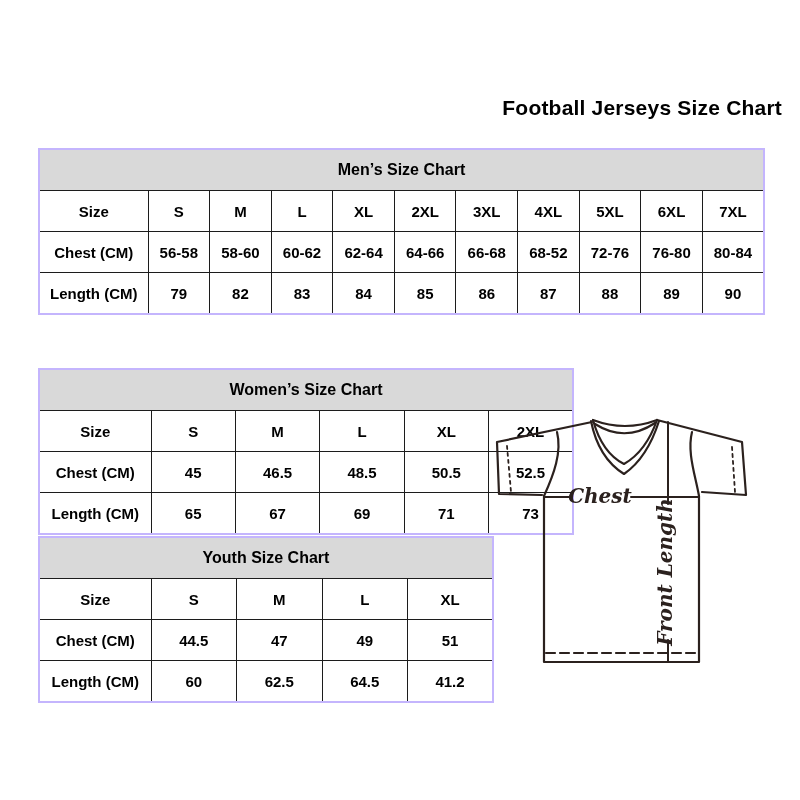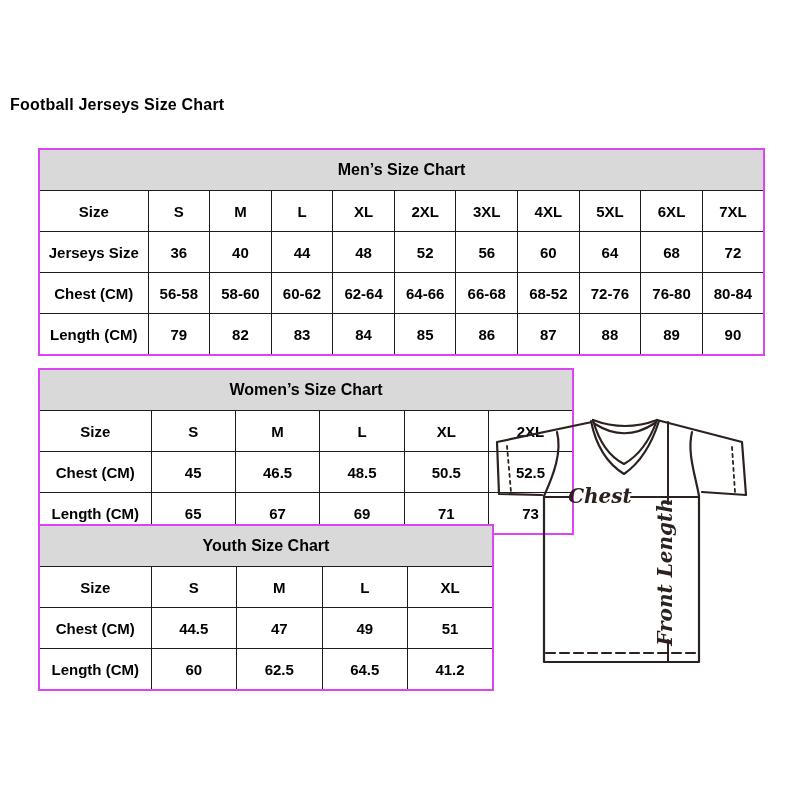--- a/index.html
+++ b/index.html
@@ -7,37 +7,36 @@
     width: 800px; height: 800px;
     background: #ffffff;
     position: relative;
     font-family: "Liberation Sans", sans-serif;
     color: #000000;
     overflow: hidden;
   }
   .title {
     position: absolute;
     top: 96px; left: 0; width: 782px;
-    text-align: left;
-    font-size: 16px;
+    text-align: right;
+    font-size: 21px;
     font-weight: bold;
     margin: 0;
     letter-spacing: 0.2px;
-    padding-left: 10px;
   }
   table.size-table {
     position: absolute;
     border-collapse: collapse;
     table-layout: fixed;
     background: #ffffff;
-    border: 2px solid #d946ef;
+    border: 2px solid #c4b5fd;
   }
   table.men   { left: 38px; top: 148px; width: 727px; }
   table.women { left: 38px; top: 368px; width: 536px; }
-  table.youth { left: 38px; top: 524px; width: 456px; }
+  table.youth { left: 38px; top: 536px; width: 456px; }
   table.men   col.label-col { width: 109px; }
   table.women col.label-col { width: 112px; }
   table.youth col.label-col { width: 112px; }
   .size-table th, .size-table td {
     border: 1.5px solid #1c1c1c;
     height: 40px;
     padding: 0;
     text-align: center;
     vertical-align: middle;
     font-weight: bold;
@@ -96,33 +95,20 @@
         <td>L</td>
         <td>XL</td>
         <td>2XL</td>
         <td>3XL</td>
         <td>4XL</td>
         <td>5XL</td>
         <td>6XL</td>
         <td>7XL</td>
       </tr>
       <tr>
-        <td>Jerseys Size</td>
-        <td>36</td>
-        <td>40</td>
-        <td>44</td>
-        <td>48</td>
-        <td>52</td>
-        <td>56</td>
-        <td>60</td>
-        <td>64</td>
-        <td>68</td>
-        <td>72</td>
-      </tr>
-      <tr>
         <td>Chest (CM)</td>
         <td>56-58</td>
         <td>58-60</td>
         <td>60-62</td>
         <td>62-64</td>
         <td>64-66</td>
         <td>66-68</td>
         <td>68-52</td>
         <td>72-76</td>
         <td>76-80</td>

